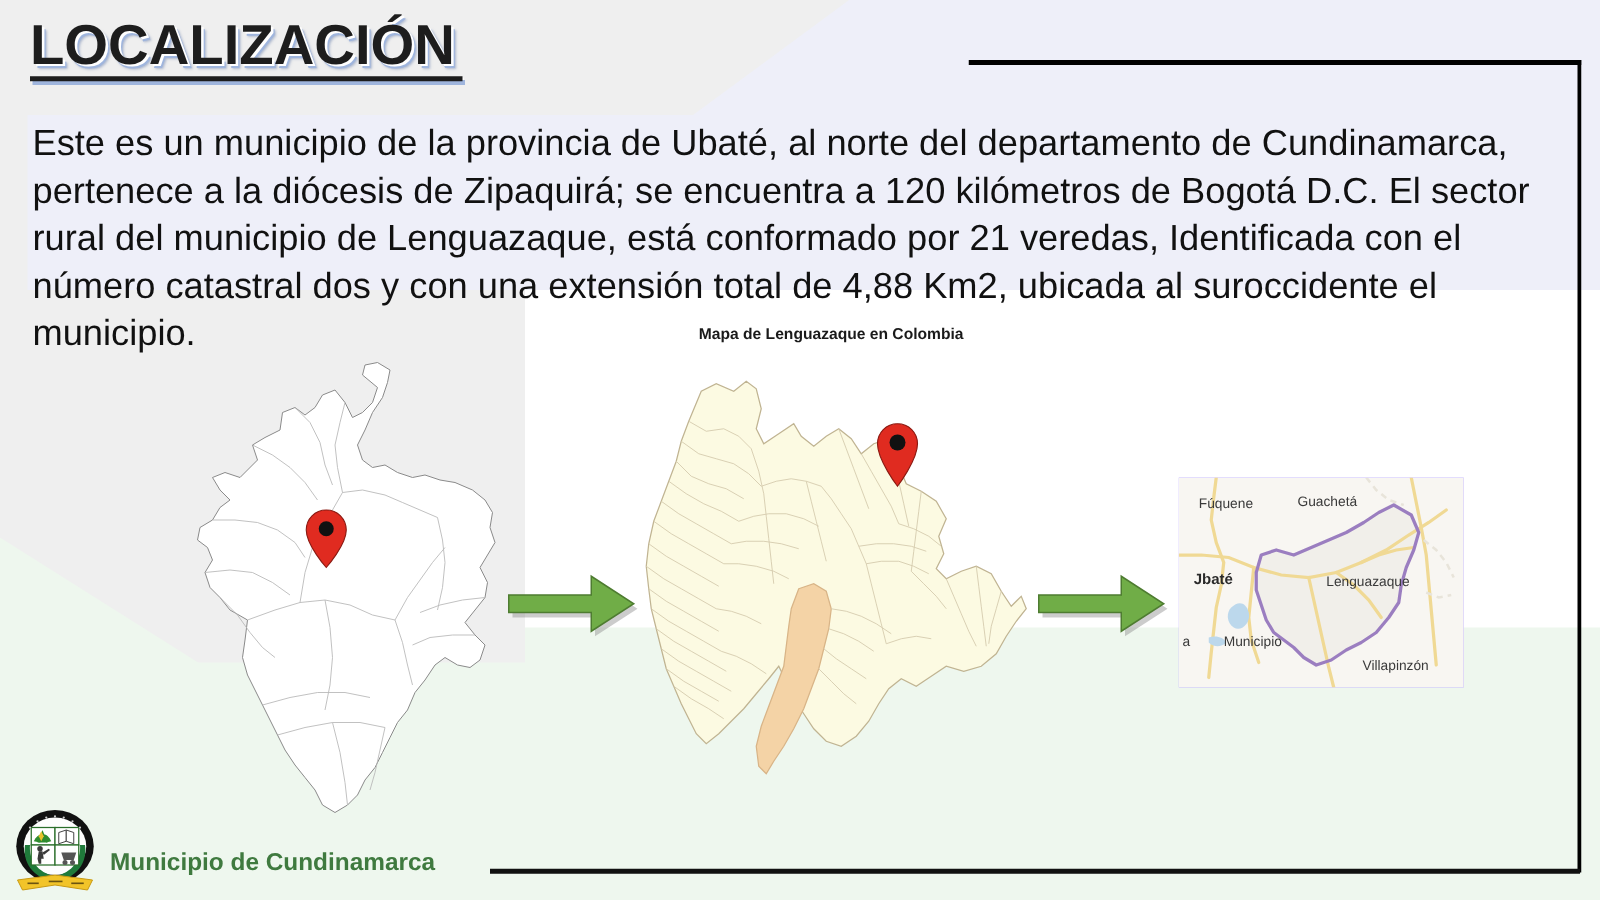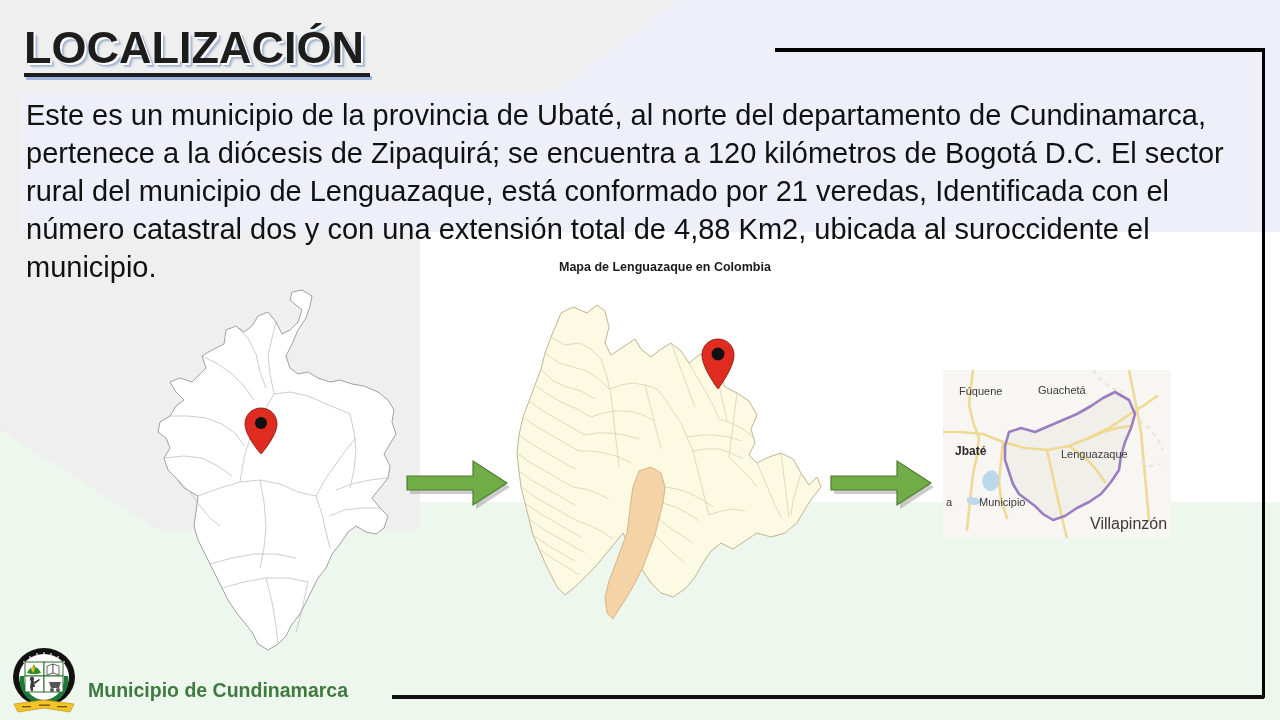--- a/index.html
+++ b/index.html
@@ -39,21 +39,21 @@
     white-space:nowrap;
   }
   .header-rule{
     position:absolute;left:775px;top:48px;width:490px;height:4px;background:#000;
   }
   .right-rule{
     position:absolute;left:1262px;top:48px;width:3px;height:650px;background:#000;
   }
 
   
-  .title-wrap{position:absolute;left:24px;top:24px;}
+  .title-wrap{position:absolute;left:24px;top:12px;}
   .slide-title{
     font-size:45px;font-weight:bold;color:#1d1d1d;line-height:1.05;
     letter-spacing:0px;white-space:nowrap;
     text-shadow:
       2px 2px 0 #ffffff,
       3px 3px 0 #9fb5dd,
       4px 4px 2px rgba(120,140,180,.55);
   }
   .title-underline{
     margin-top:2px;height:4px;background:#1d1d1d;
@@ -73,21 +73,21 @@
   }
 
   
   .map-caption{
     position:absolute;left:515px;top:260px;
     font-size:12.5px;font-weight:bold;color:#1a1a1a;white-space:nowrap;margin-left:44px;
   }
   .map-colombia{position:absolute;left:140px;top:282px;width:270px;height:378px;}
   .map-cundi{position:absolute;left:505px;top:297px;width:320px;height:338px;}
   .map-inset{
-    position:absolute;left:943px;top:370px;width:228px;height:168px;
+    position:absolute;left:943px;top:382px;width:228px;height:168px;
     background:#c4b5fd;overflow:hidden;
   }
   .map-inset svg,.map-colombia svg,.map-cundi svg{display:block;width:100%;height:100%;}
 
   .arrow{position:absolute;}
   .arrow1{left:404px;top:455px;width:110px;height:58px;}
   .arrow2{left:828px;top:455px;width:110px;height:58px;}
 
   
   .crest{position:absolute;left:8px;top:646px;width:72px;height:70px;}
@@ -270,21 +270,21 @@
                L158 124 L146 132 L134 138 L122 146 L110 150 L100 144 L92 136
                L84 130 L76 124 L70 114 L66 102 L62 90 Z" fill="none" stroke="#9b7ec0" stroke-width="2.6" stroke-linejoin="round"></path>
     </svg>
     <div style="position:absolute;inset:0;">
       <span style="position:absolute;left:16px;top:15px;font-size:11px;color:#3a3a3a;">Fúquene</span>
       <span style="position:absolute;left:95px;top:14px;font-size:11px;color:#3a3a3a;">Guachetá</span>
       <span style="position:absolute;left:-2px;top:74px;font-size:12px;font-weight:bold;color:#2b2b2b;margin-left:14px;">Jbaté</span>
       <span style="position:absolute;left:75px;top:78px;font-size:11px;color:#3a3a3a;margin-left:43px;">Lenguazaque</span>
       <span style="position:absolute;left:3px;top:126px;font-size:11px;color:#3a3a3a;">a</span>
       <span style="position:absolute;left:36px;top:126px;font-size:11px;color:#3a3a3a;">Municipio</span>
-      <span style="position:absolute;left:147px;top:145px;font-size:16px;color:#3a3a3a;">Villapinzón</span>
+      <span style="position:absolute;left:147px;top:145px;font-size:11px;color:#3a3a3a;">Villapinzón</span>
     </div>
   </div>
 
   <div class="arrow arrow1">
     <svg viewBox="0 0 110 58" xmlns="http://www.w3.org/2000/svg">
       <g transform="translate(3,4)">
         <path d="M0 17 L66 17 L66 2 L100 24 L66 46 L66 31 L0 31 Z" fill="#8d8d8d" opacity=".45" transform="translate(3,4)"></path>
         <path d="M0 17 L66 17 L66 2 L100 24 L66 46 L66 31 L0 31 Z" fill="#70ad47" stroke="#4e7c31" stroke-width="1.2"></path>
       </g>
     </svg>

